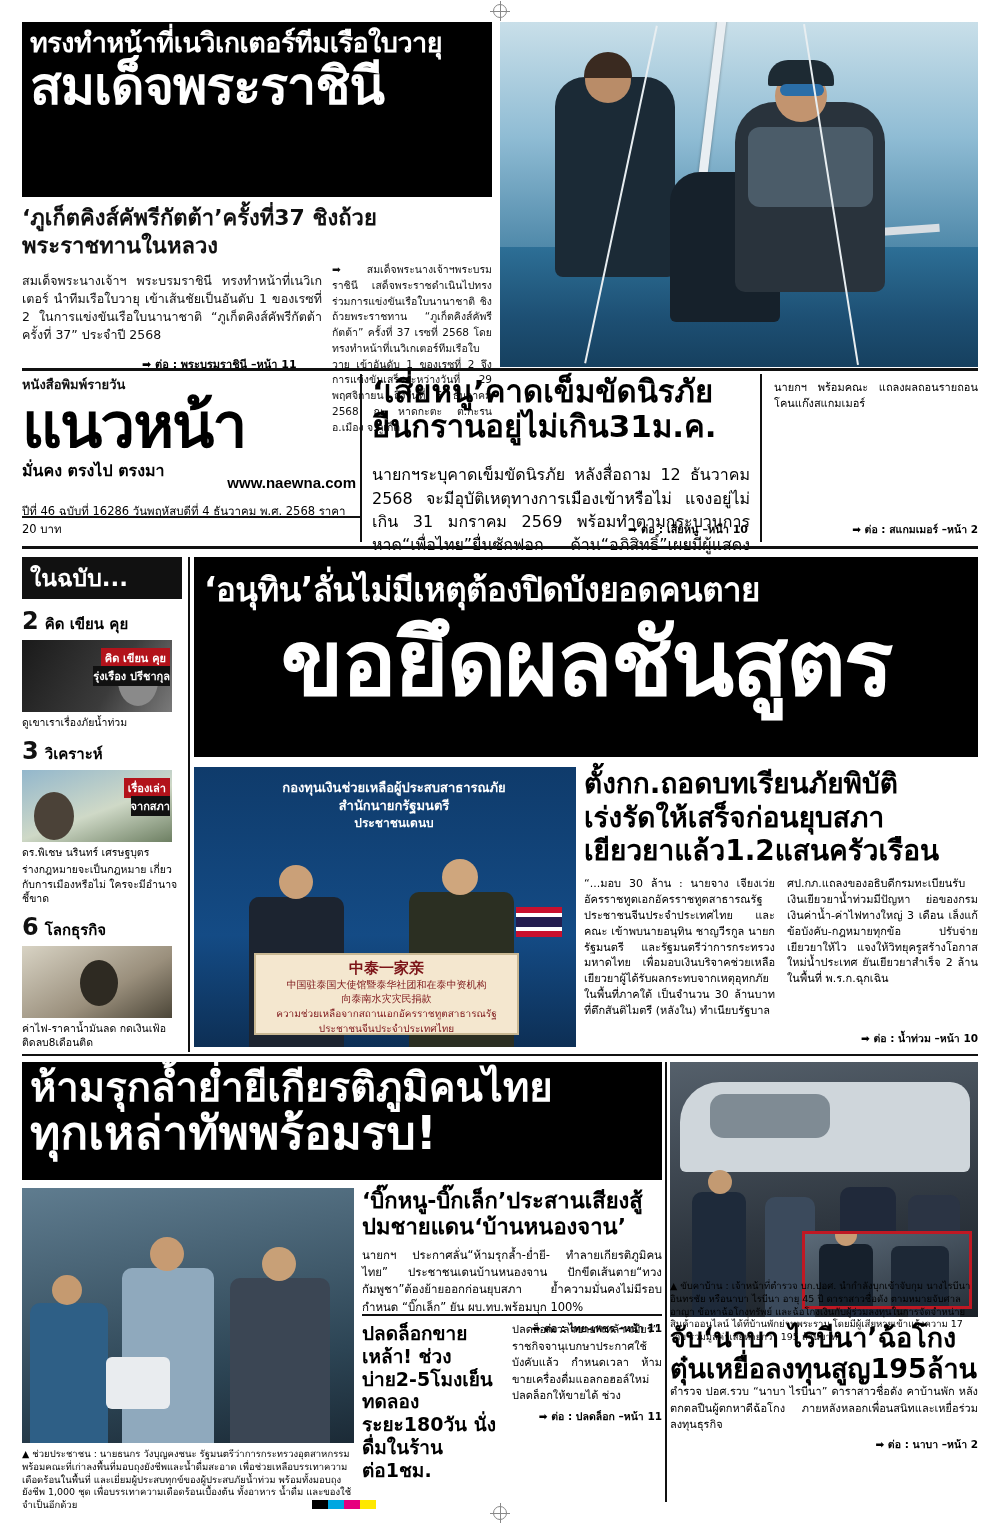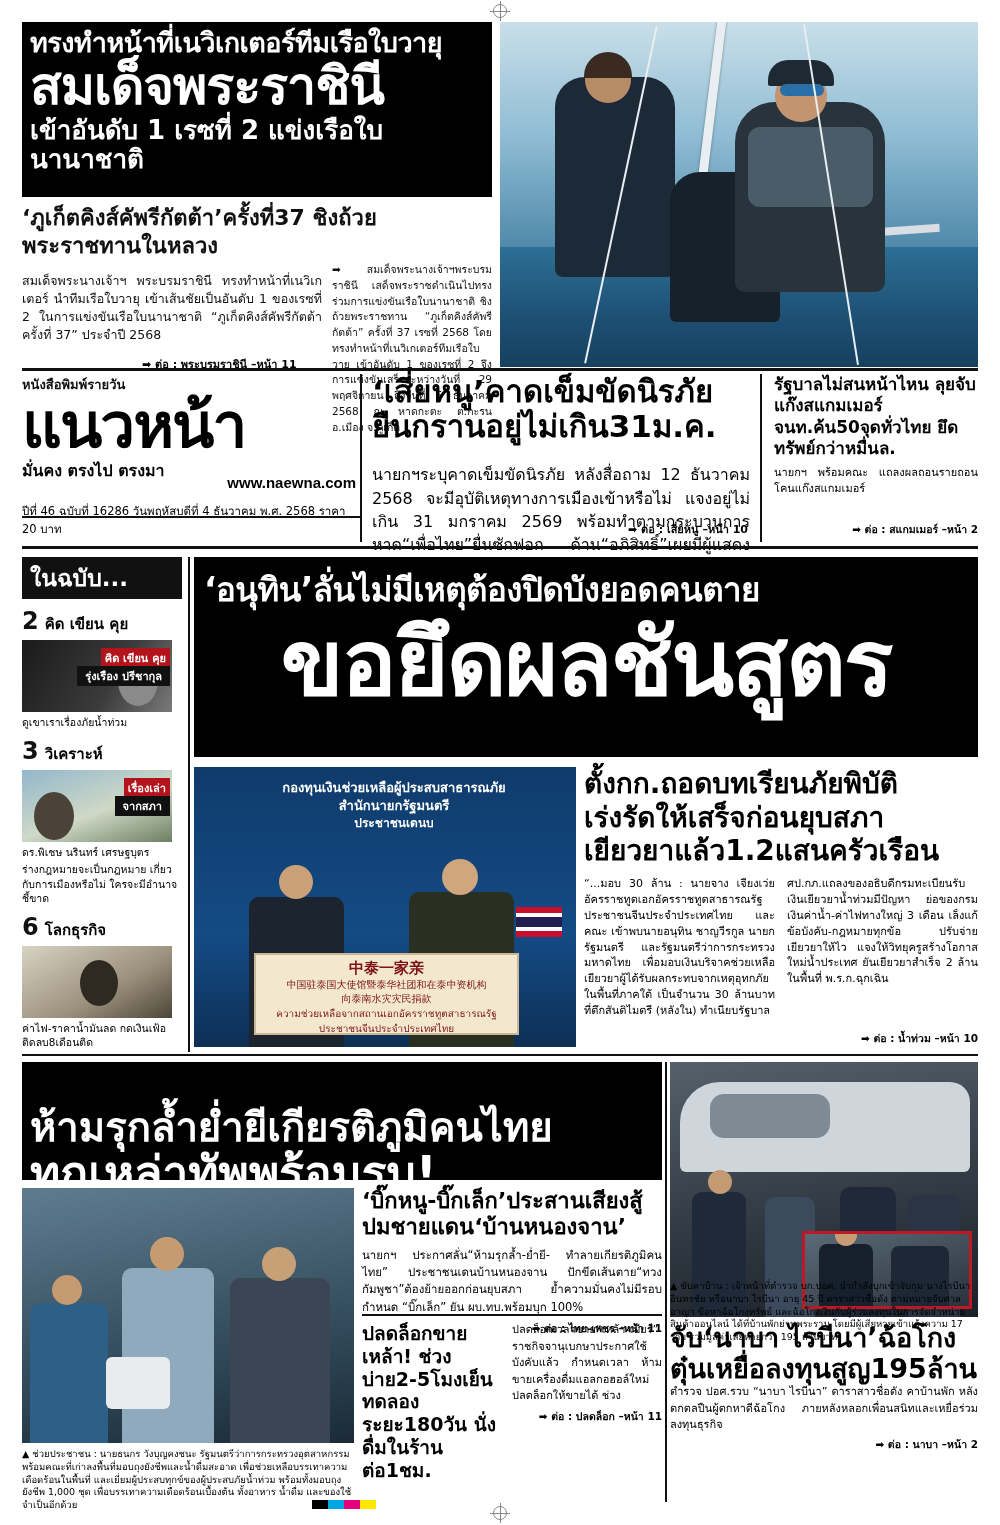--- a/index.html
+++ b/index.html
@@ -99,21 +99,21 @@
   .sb-item { margin-top:8px; }
   .sb-row { display:flex; align-items:baseline; gap:6px; }
   .sb-num { font-size:24px; font-weight:bold; color:#111; }
   .sb-label { font-size:15px; font-weight:bold; }
   .sb-thumb { width:150px; height:72px; margin-top:4px; position:relative; overflow:hidden; background:#222; }
   .sb-cap { font-size:10.5px; line-height:1.35; margin-top:3px; }
   .thumb-a { background:linear-gradient(120deg,#1a1a1a,#3b3b3b 60%,#7a7a7a); }
   .thumb-b { background:linear-gradient(160deg,#93b7cc,#cfd9c7 55%,#6d7f62); }
   .thumb-c { background:linear-gradient(150deg,#d8d3c4,#9a8f7c 60%,#4c4638); }
   .thumb-tag { position:absolute; right:2px; top:8px; background:#b3131b; color:#fff; font-size:11px; font-weight:bold; padding:1px 4px; }
-  .thumb-tag2 { position:absolute; right:2px; top:26px; background:#111; color:#fff; font-size:11px; font-weight:bold; padding:1px 8px; }
+  .thumb-tag2 { position:absolute; right:2px; top:26px; background:#111; color:#fff; font-size:11px; font-weight:bold; padding:1px 0; }
   .face { position:absolute; border-radius:50%; }
 
   
   .mainhead {
     position:absolute; left:172px; top:535px; width:784px; height:200px;
     background:#000; color:#fff; padding:6px 10px;
   }
   .mh-kicker { font-size:33px; font-weight:bold; letter-spacing:-0.5px; }
   .mh-big { font-size:92px; font-weight:bold; line-height:1.0; margin-top:2px; letter-spacing:-2px; text-align:center; }
 
@@ -143,21 +143,21 @@
   .rcol-h { font-size:28px; font-weight:bold; line-height:1.2; }
   .rcol-cols { display:flex; gap:12px; margin-top:8px; }
   .rcol-cols > div { flex:1; font-size:11px; line-height:1.45; text-align:justify; }
   .rcol-ref { position:absolute; right:0; bottom:0; font-size:10.5px; font-weight:bold; }
 
   
   .lowerhead {
     position:absolute; left:0; top:1040px; width:640px; height:118px;
     background:#000; color:#fff; padding:4px 8px;
   }
-  .lh1 { font-size:40px; font-weight:bold; line-height:1.08;margin-top:40px; }
+  .lh1 { font-size:40px; font-weight:bold; line-height:1.08; }
   .lh2 { font-size:46px; font-weight:bold; line-height:1.08; }
 
   .car-photo {
     position:absolute; left:648px; top:1040px; width:308px; height:255px;
     background:linear-gradient(170deg,#55606b,#2f3740 60%,#1b2128);
     overflow:hidden;
   }
   .car-body { position:absolute; left:10px; top:20px; width:290px; height:90px; background:#cfd6db; border-radius:40px 20px 6px 6px; }
   .car-win { position:absolute; left:40px; top:32px; width:120px; height:44px; background:#7f8b94; border-radius:14px; }
   .cop { position:absolute; bottom:0; background:#1e2a3a; }
@@ -223,21 +223,20 @@
   <div class="regmark" style="left:493px; top:4px;"></div>
   <div class="regmark" style="left:493px; top:1506px;"></div>
 
   <div class="sheet">
 
     <div class="top-wrap">
       <div class="top-left">
         <div class="masthead-banner">
           <div class="mh-line1">ทรงทำหน้าที่เนวิเกเตอร์ทีมเรือใบวายุ</div>
           <div class="mh-line2">สมเด็จพระราชินี</div>
-          <div class="mh-line3">เข้าอันดับ 1 เรซที่ 2 แข่งเรือใบนานาชาติ</div>
         </div>
         <div class="sub-head">‘ภูเก็ตคิงส์คัพรีกัตต้า’ครั้งที่37 ชิงถ้วยพระราชทานในหลวง</div>
         <div class="lead-col">สมเด็จพระนางเจ้าฯ พระบรมราชินี ทรงทำหน้าที่เนวิเกเตอร์ นำทีมเรือใบวายุ เข้าเส้นชัยเป็นอันดับ 1 ของเรซที่ 2 ในการแข่งขันเรือใบนานาชาติ “ภูเก็ตคิงส์คัพรีกัตต้า ครั้งที่ 37” ประจำปี 2568</div>
         <div class="lead-ref">➡ ต่อ : พระบรมราชินี –หน้า 11</div>
         <div class="side-col">➡ สมเด็จพระนางเจ้าฯพระบรมราชินี เสด็จพระราชดำเนินไปทรงร่วมการแข่งขันเรือใบนานาชาติ ชิงถ้วยพระราชทาน “ภูเก็ตคิงส์คัพรีกัตต้า” ครั้งที่ 37 เรซที่ 2568 โดยทรงทำหน้าที่เนวิเกเตอร์ทีมเรือใบวายุ เข้าอันดับ 1 ของเรซที่ 2 จึงการแข่งขันเสร็จระหว่างวันที่ 29 พฤศจิกายน ถึงวันที่ 6 ธันวาคม 2568 ณ หาดกะตะ ต.กะรน อ.เมือง จ.ภูเก็ต</div>
       </div>
 
       <div class="top-photo">
         <div class="sky"></div>
         <div class="sea"></div>
@@ -269,21 +268,20 @@
         <div class="logo-issue">ปีที่ 46 ฉบับที่ 16286  วันพฤหัสบดีที่ 4 ธันวาคม พ.ศ. 2568  ราคา 20 บาท</div>
       </div>
 
       <div class="band2-mid">
         <div class="b2m-h1">‘เสี่ยหนู’คาดเข็มขัดนิรภัย ยืนกรานอยู่ไม่เกิน31ม.ค.</div>
         <div class="b2m-body">นายกฯระบุคาดเข็มขัดนิรภัย หลังสื่อถาม 12 ธันวาคม 2568 จะมีอุบัติเหตุทางการเมืองเข้าหรือไม่ แจงอยู่ไม่เกิน 31 มกราคม 2569 พร้อมทำตามกระบวนการ หาด“เพื่อไทย”ยื่นซักฟอก ด้าน“อภิสิทธิ์”เผยมีผู้แสดงความจำนงลงชิงสส.มาก ยันเร่งกระบวนการเฟ้นเลือก</div>
         <div class="b2m-ref">➡ ต่อ : เสี่ยหนู –หน้า 10</div>
       </div>
 
       <div class="band2-right">
-        <div class="b2r-h">รัฐบาลไม่สนหน้าไหน ลุยจับแก๊งสแกมเมอร์ จนท.ค้น50จุดทั่วไทย ยึดทรัพย์กว่าหมื่นล.</div>
         <div class="b2r-body">นายกฯ พร้อมคณะ แถลงผลถอนรายถอนโคนแก๊งสแกมเมอร์</div>
         <div class="b2r-ref">➡ ต่อ : สแกมเมอร์ –หน้า 2</div>
       </div>
     </div>
 
     <div class="hr-thick" style="top:524px;"></div>
 
     <div class="sidebar">
       <div class="sb-title">ในฉบับ...</div>
 

